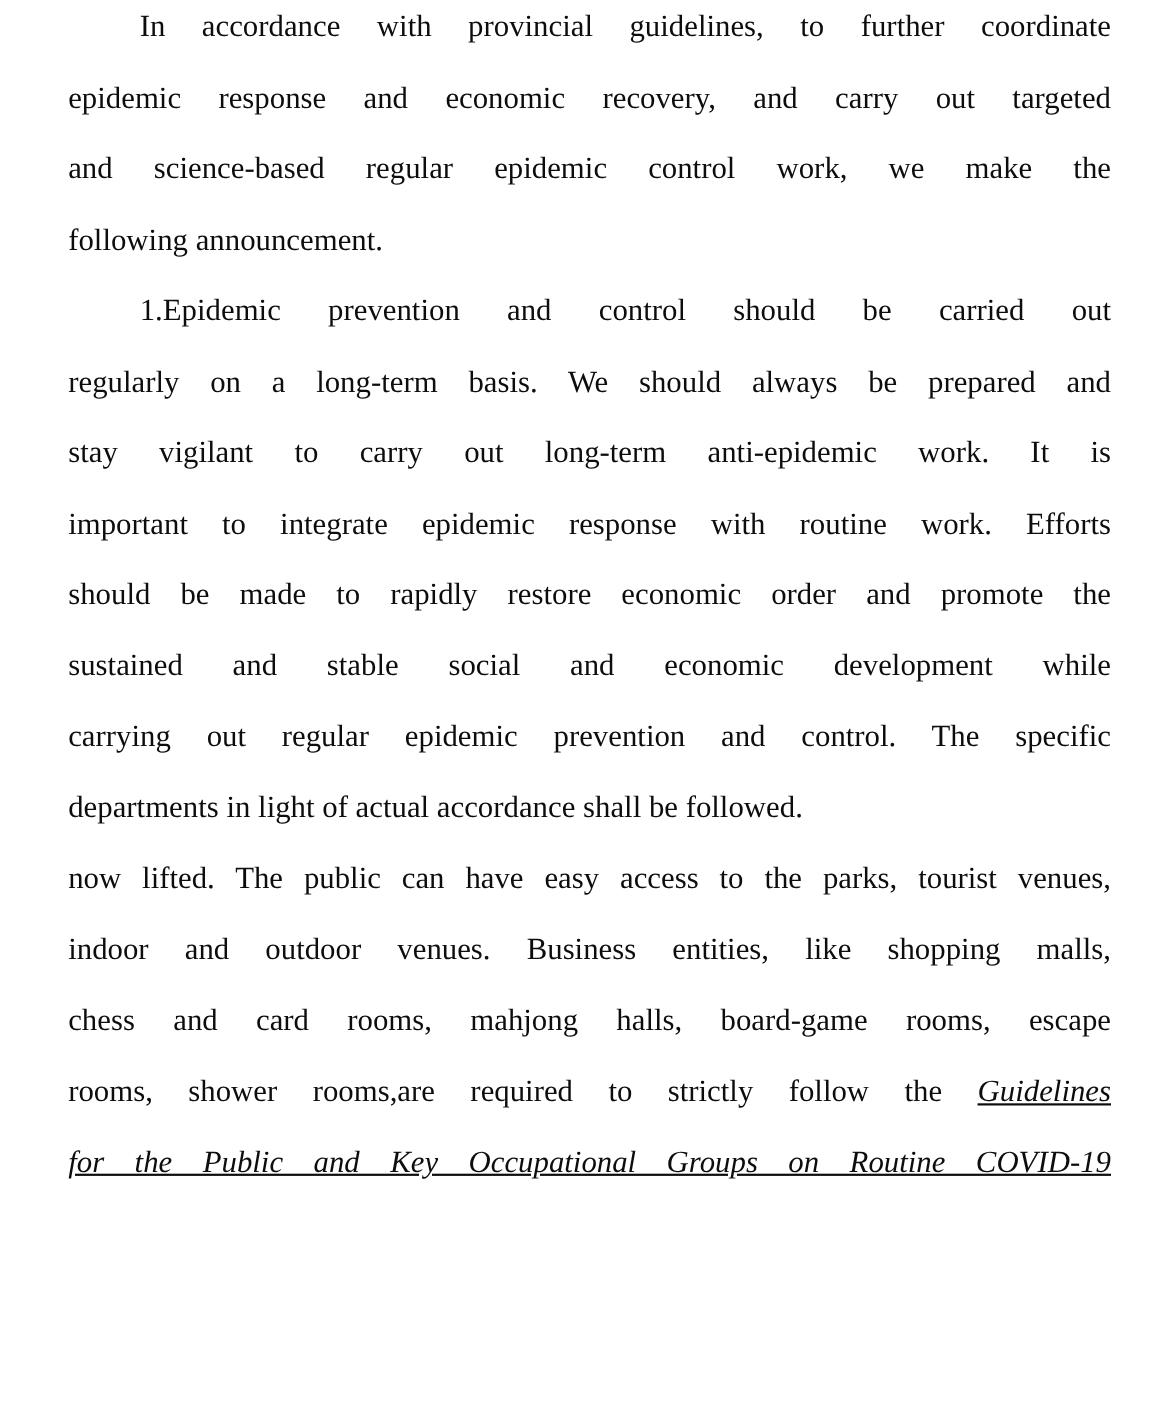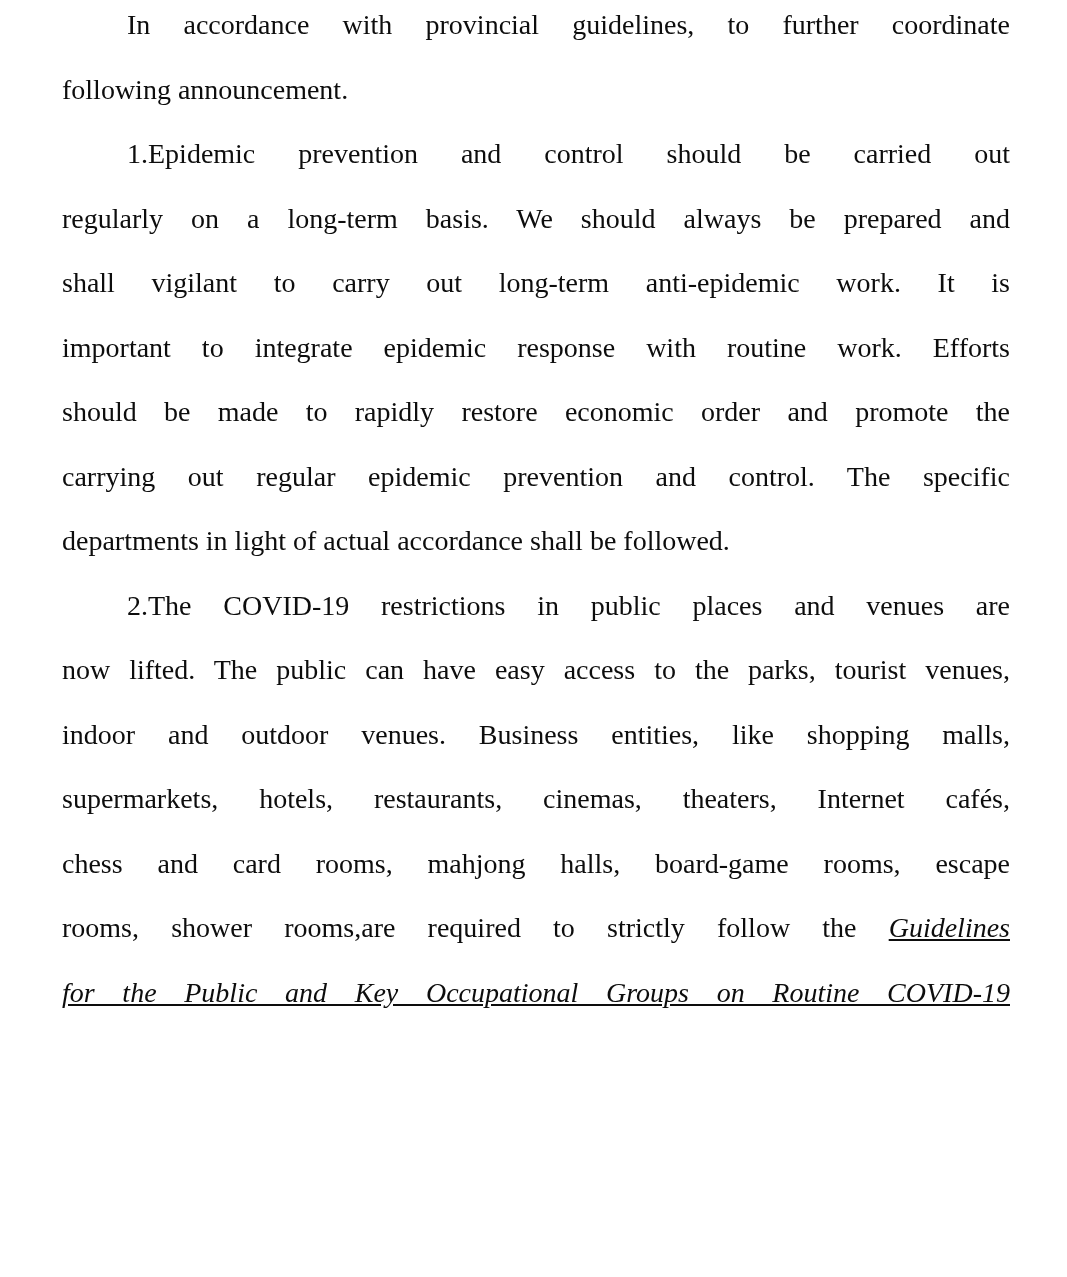--- a/index.html
+++ b/index.html
@@ -36,33 +36,34 @@
     -moz-text-align-last: left;
   }
   .run.it { font-style: italic; text-decoration: underline; }
 </style>
 </head>
 <body style="background: rgb(255, 255, 255);">
 
 <div class="doc" id="doc" style="color: rgb(13, 13, 13);">
     <div class="para">
       <div class="line indent"><span class="run">In accordance with provincial guidelines, to further coordinate</span></div>
+      <div class="line"><span class="run">epidemic response and economic recovery, and carry out targeted</span></div>
+      <div class="line"><span class="run">and science-based regular epidemic control work, we make the</span></div>
       <div class="line lastline"><span class="run">following announcement.</span></div>
     </div>
     <div class="para">
       <div class="line indent"><span class="run">1.Epidemic prevention and control should be carried out</span></div>
       <div class="line"><span class="run">regularly on a long-term basis. We should always be prepared and</span></div>
-      <div class="line"><span class="run">shall vigilant to carry out long-term anti-epidemic work. It is</span></div>
+      <div class="line"><span class="run">stay vigilant to carry out long-term anti-epidemic work. It is</span></div>
       <div class="line"><span class="run">important to integrate epidemic response with routine work. Efforts</span></div>
       <div class="line"><span class="run">should be made to rapidly restore economic order and promote the</span></div>
+      <div class="line"><span class="run">sustained and stable social and economic development while</span></div>
       <div class="line"><span class="run">carrying out regular epidemic prevention and control. The specific</span></div>
       <div class="line lastline"><span class="run">departments in light of actual accordance shall be followed.</span></div>
     </div>
     <div class="para">
-      <div class="line indent"><span class="run">2.The COVID-19 restrictions in public places and venues are</span></div>
       <div class="line"><span class="run">now lifted. The public can have easy access to the parks, tourist venues,</span></div>
       <div class="line"><span class="run">indoor and outdoor venues. Business entities, like shopping malls,</span></div>
-      <div class="line"><span class="run">supermarkets, hotels, restaurants, cinemas, theaters, Internet cafés,</span></div>
       <div class="line"><span class="run">chess and card rooms, mahjong halls, board-game rooms, escape</span></div>
       <div class="line"><span class="run">rooms, shower rooms,are required to strictly follow the </span><span class="run it">Guidelines</span></div>
       <div class="line"><span class="run it">for the Public and Key Occupational Groups on Routine COVID-19</span></div>
     </div>
   </div>
 
 </body></html>

